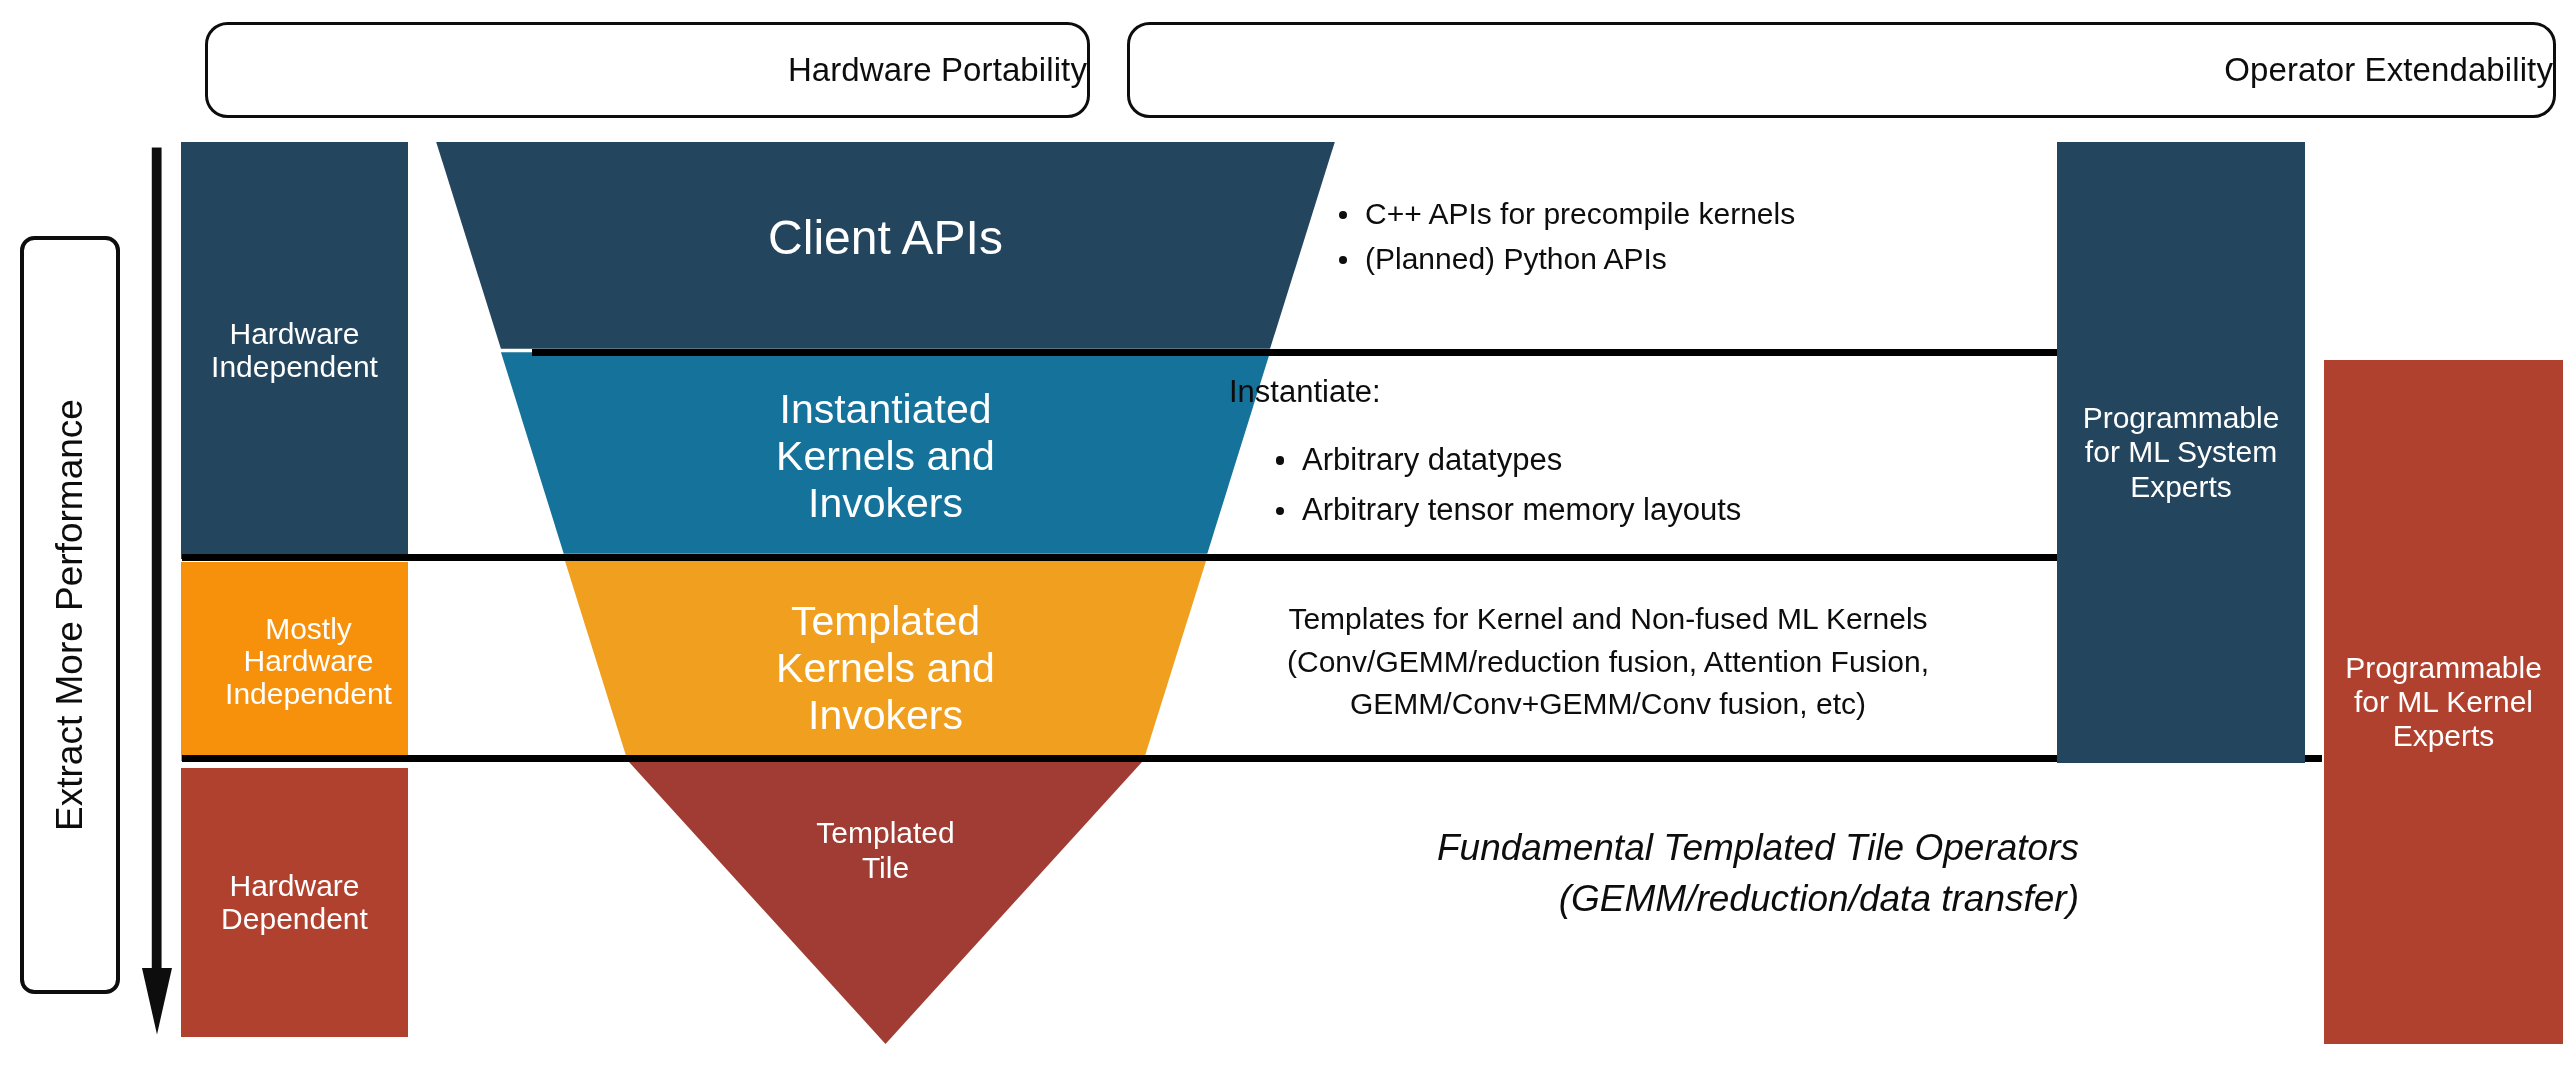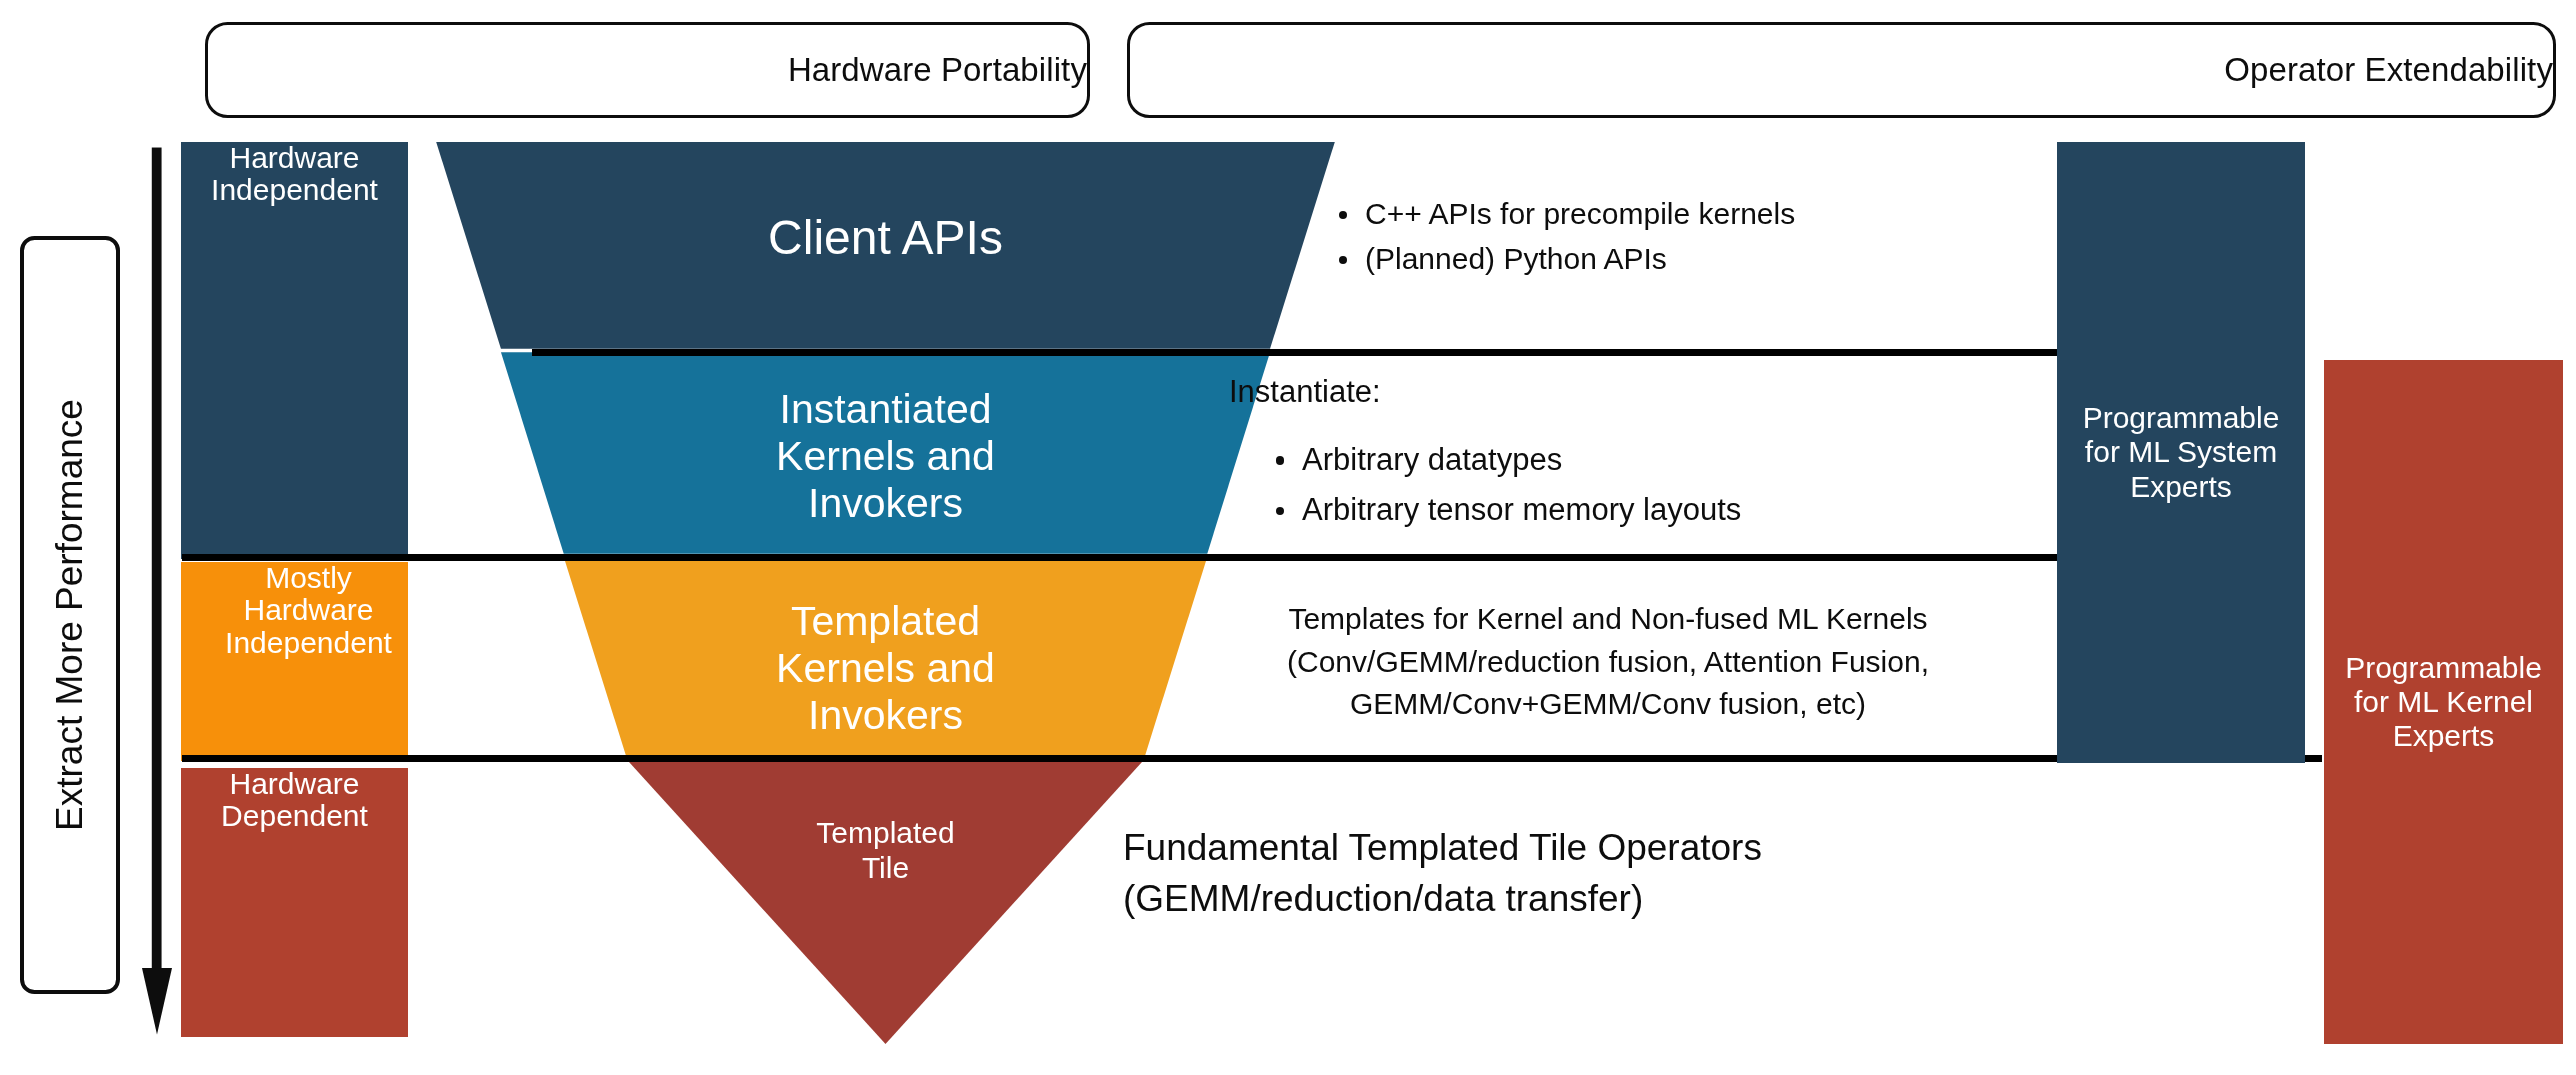--- a/index.html
+++ b/index.html
@@ -33,21 +33,21 @@
   #axis-label{
     position:absolute;left:50%;top:50%;
     transform:translate(-50%,-50%) rotate(-90deg);
     white-space:nowrap;font-size:37px;color:#0d0d0d;
   }
   #axis-arrow{position:absolute;left:142px;top:142px;width:30px;height:898px;}
 
   
   .lbar{
     position:absolute;left:181px;width:227px;
-    display:flex;flex-direction:column;align-items:center;justify-content:flex-start;
+    display:flex;flex-direction:column;align-items:center;justify-content:center;
     color:#ffffff;font-size:30px;line-height:1.08;text-align:center;
     box-sizing:border-box;
   }
   #lbar-hw-independent{top:142px;height:417px;background:#24455e;}
   #lbar-mostly-hw-independent{top:562px;height:199px;background:#f7900a;padding-left:28px;}
   #lbar-hw-dependent{top:768px;height:269px;background:#b0412f;}
   .lbar span{display:block;}
 
   
   #funnel{position:absolute;left:423px;top:142px;width:925px;height:902px;}
@@ -67,22 +67,22 @@
   #rule-2{left:182px;top:554px;width:1876px;}
   #rule-3{left:182px;top:755px;width:2140px;}
 
   
   .desc{position:absolute;color:#0d0d0d;}
 
   #desc-client-apis{left:1324px;top:195px;width:713px;font-size:30px;}
   #desc-instantiated{left:1229px;top:373px;width:819px;font-size:31px;}
   #desc-templated-kernels{left:1169px;top:598px;width:878px;font-size:30px;
       text-align:center;line-height:1.42;}
-  #desc-fundamental{left:1123px;top:822px;width:925px;font-size:37px;
-      text-align:left;line-height:1.38;}
+  #desc-fundamental{left:1154px;top:822px;width:925px;font-size:37px;
+      text-align:right;line-height:1.38;font-style:italic;}
 
   ul.bullets{margin:0;padding:0 0 0 41px;list-style:none;}
   ul.bullets li{position:relative;margin:0 0 6.6px 0;line-height:1.28;}
   ul.bullets li::before{
     content:"";position:absolute;left:-26.4px;top:.52em;
     width:8.6px;height:8.6px;border-radius:50%;background:#0d0d0d;
   }
   #desc-instantiated .intro{margin:0 0 30px 0;line-height:1.2;}
   #desc-instantiated ul.bullets{padding-left:73px;}
   #desc-instantiated ul.bullets li{margin-bottom:10.6px;}

